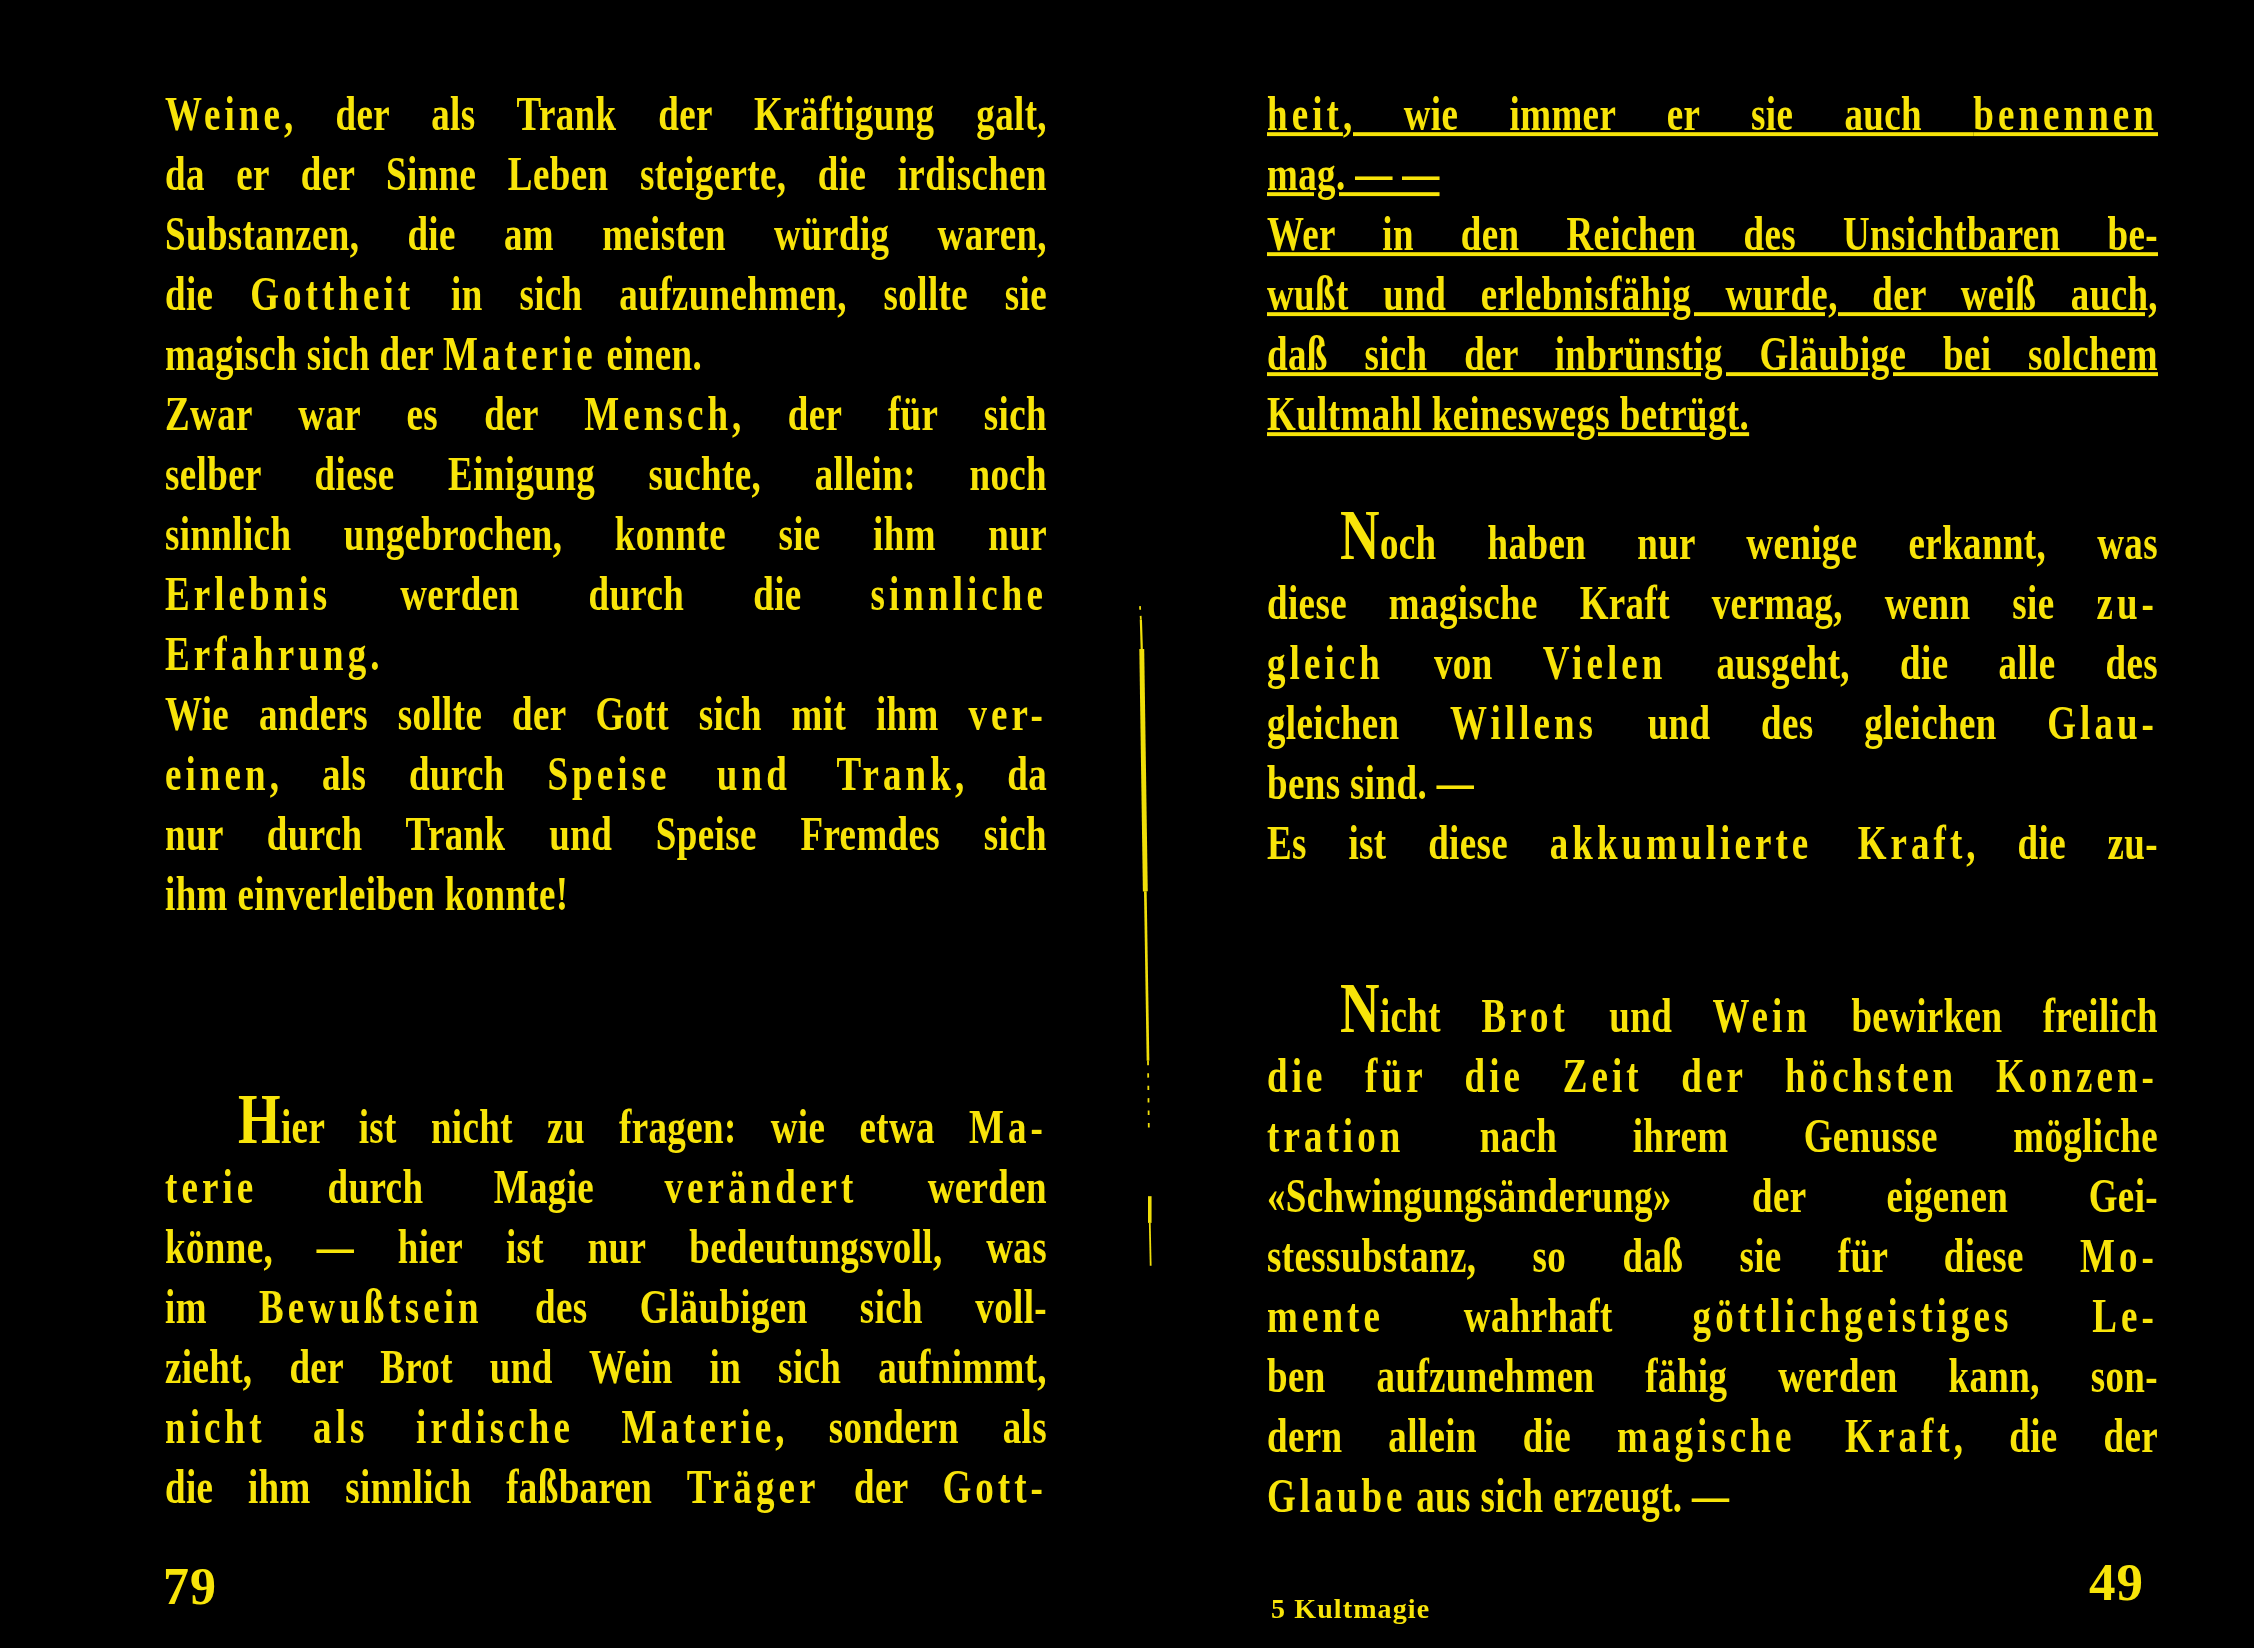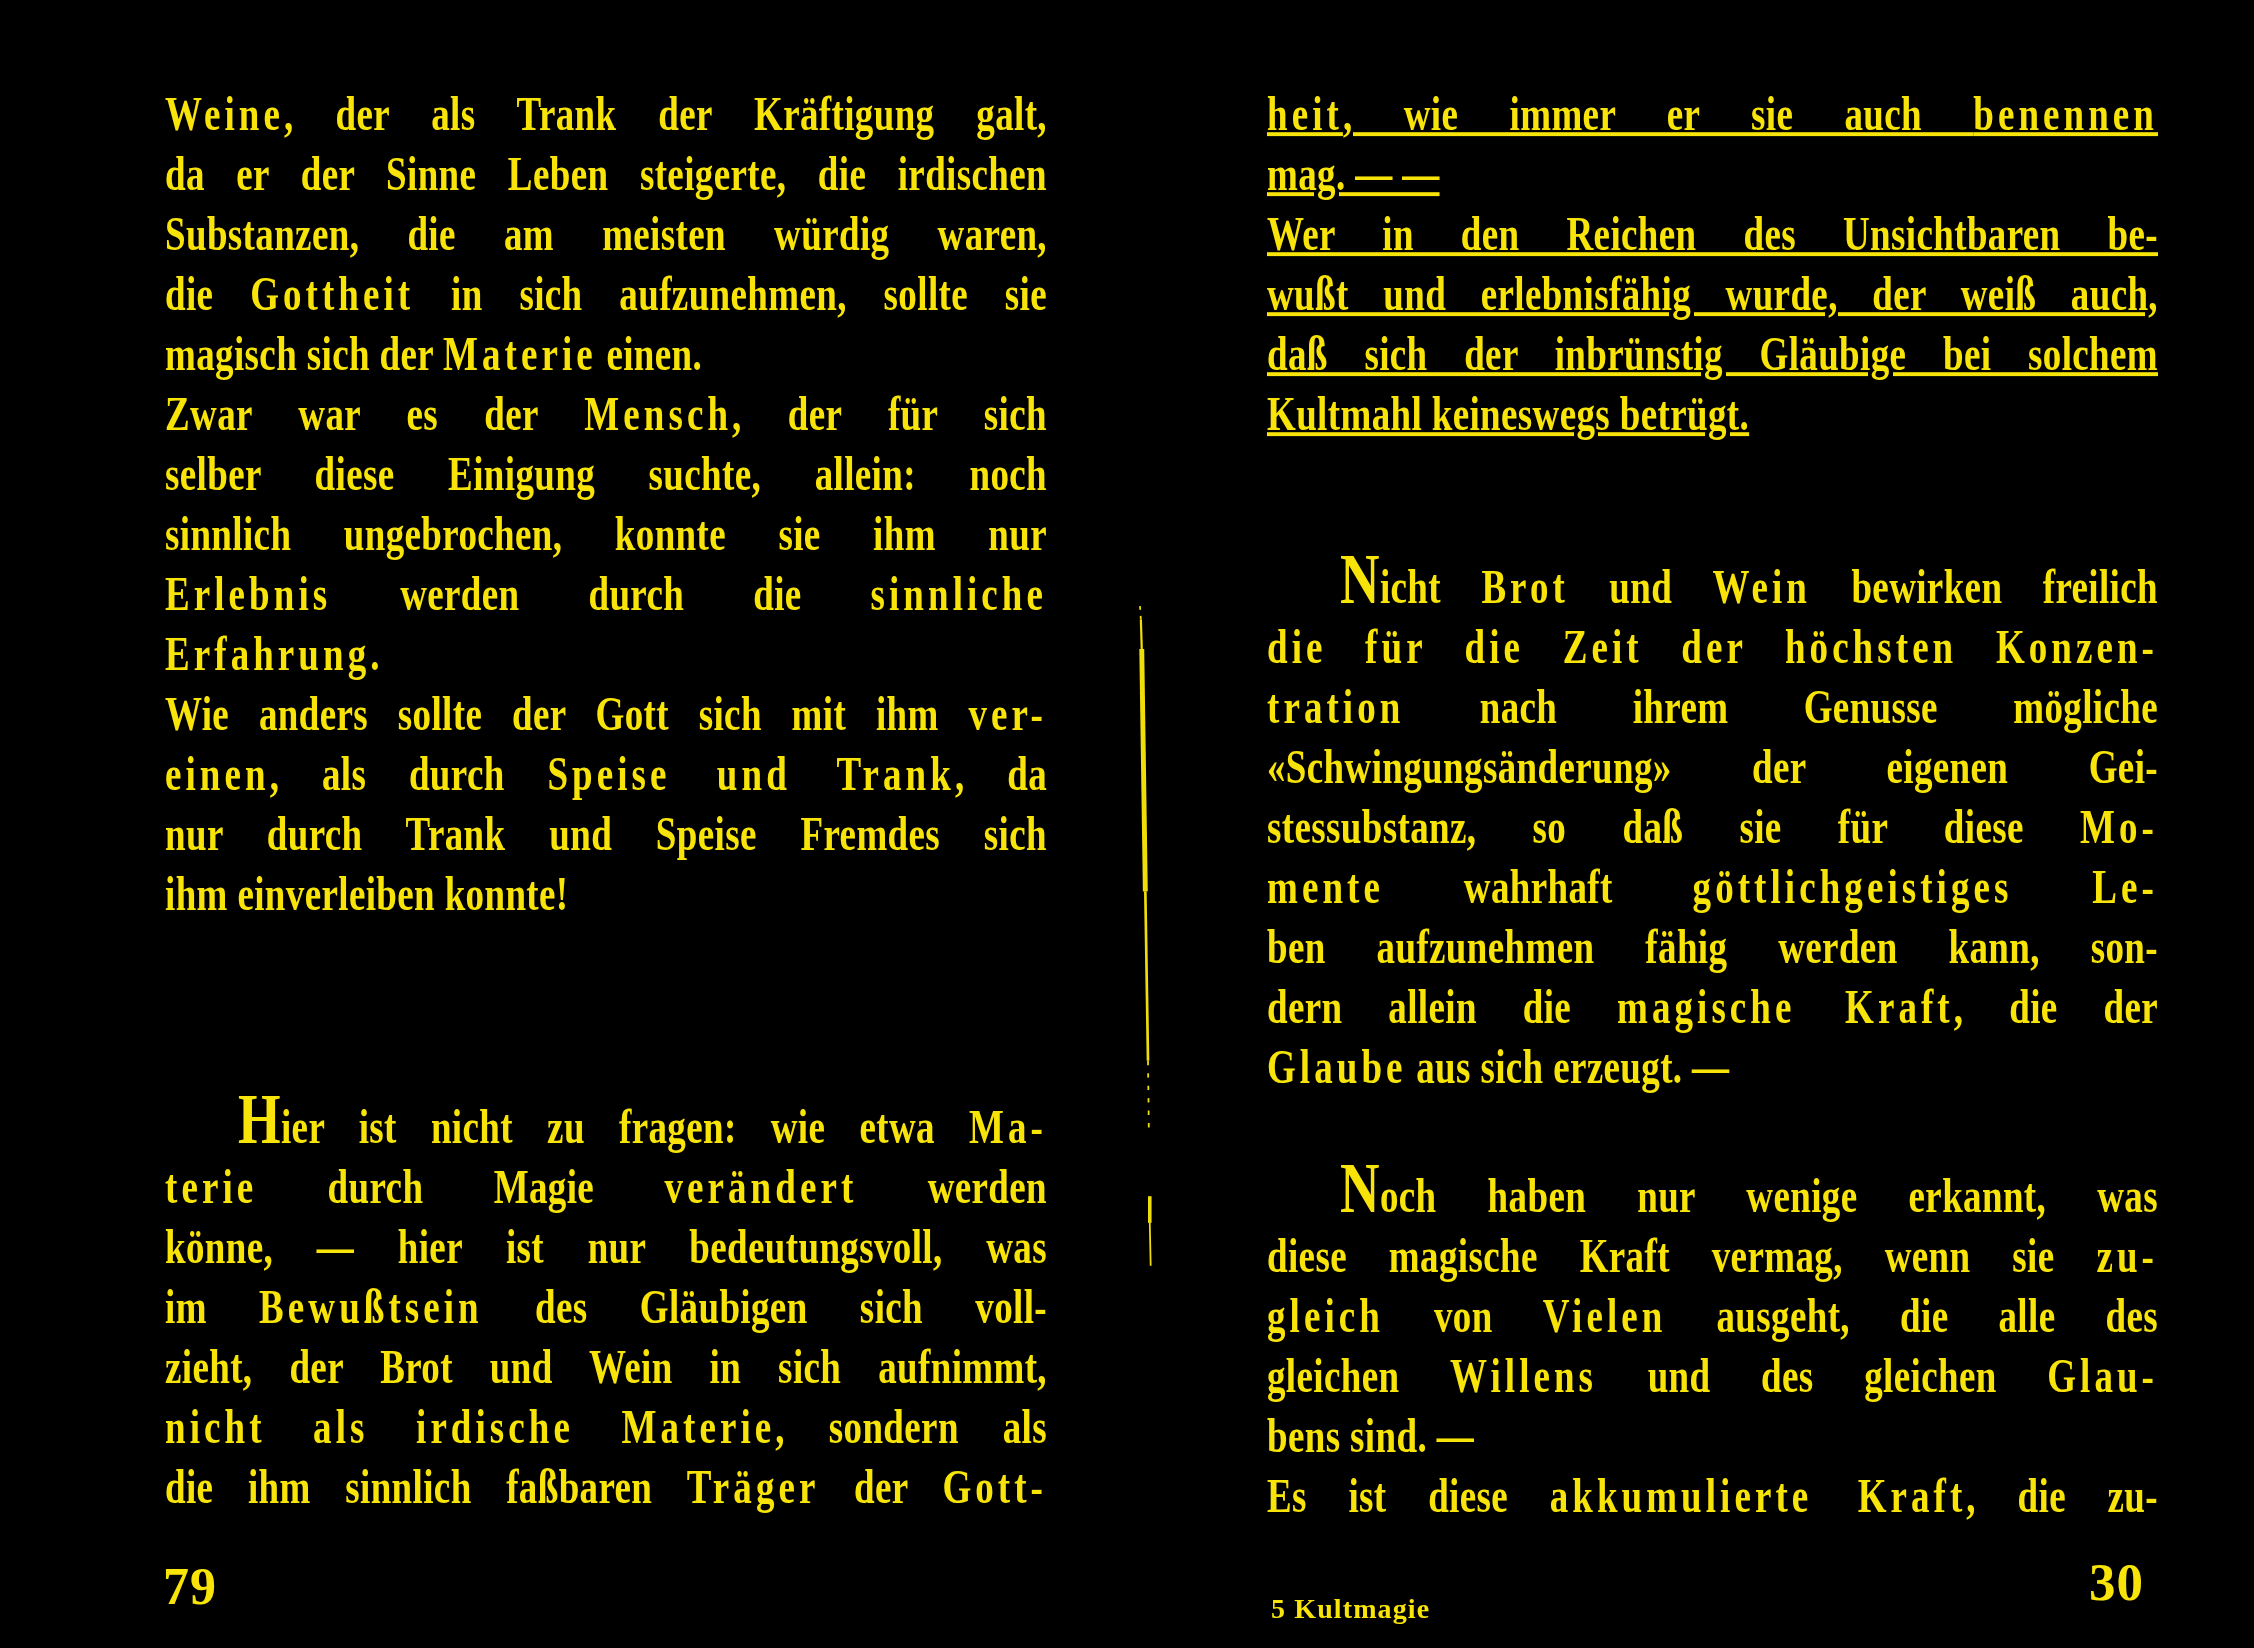--- a/index.html
+++ b/index.html
@@ -84,51 +84,51 @@
     </div>
   <div class="col" id="right-col">
       <div class="block" style="margin-top: 0px; text-decoration: underline;">
         <div class="line"><span class="sp">heit</span><span>, wie immer er sie auch </span><span class="sp">benennen</span></div>
         <div class="line nj"><span>mag. — —</span></div>
         <div class="line"><span>Wer in den Reichen des Unsichtbaren be-</span></div>
         <div class="line"><span>wußt und erlebnisfähig wurde, der weiß auch,</span></div>
         <div class="line"><span>daß sich der inbrünstig Gläubige bei solchem</span></div>
         <div class="line nj"><span>Kultmahl keineswegs betrügt.</span></div>
       </div>
+      <div class="block" style="margin-top: 69px;">
+        <div class="line ind"><span class="initial">N</span><span>och haben nur wenige erkannt, was</span></div>
+        <div class="line"><span>diese magische Kraft vermag, wenn sie </span><span class="sp">zu-</span></div>
+        <div class="line"><span class="sp">gleich</span><span> von </span><span class="sp">Vielen</span><span> ausgeht, die alle des</span></div>
+        <div class="line"><span>gleichen </span><span class="sp">Willens</span><span> und des gleichen </span><span class="sp">Glau-</span></div>
+        <div class="line nj"><span>bens sind. —</span></div>
+        <div class="line"><span>Es ist diese </span><span class="sp">akkumulierte Kraft</span><span>, die zu-</span></div>
+      </div>
       <div class="block" style="margin-top: 113px;">
         <div class="line ind"><span class="initial">N</span><span>icht </span><span class="sp">Brot</span><span> und </span><span class="sp">Wein</span><span> bewirken freilich</span></div>
         <div class="line"><span class="sp">die für die Zeit der höchsten Konzen-</span></div>
         <div class="line"><span class="sp">tration</span><span> nach ihrem Genusse mögliche</span></div>
         <div class="line"><span>«Schwingungsänderung» der eigenen Gei-</span></div>
         <div class="line"><span>stessubstanz, so daß sie für diese </span><span class="sp">Mo-</span></div>
         <div class="line"><span class="sp">mente</span><span> wahrhaft </span><span class="sp">göttlichgeistiges</span><span> </span><span class="sp">Le-</span></div>
         <div class="line"><span>ben aufzunehmen fähig werden kann, son-</span></div>
         <div class="line"><span>dern allein die </span><span class="sp">magische Kraft</span><span>, die der</span></div>
         <div class="line nj"><span class="sp">Glaube</span><span> aus sich erzeugt. —</span></div>
-      </div>
-      <div class="block" style="margin-top: 69px;">
-        <div class="line ind"><span class="initial">N</span><span>och haben nur wenige erkannt, was</span></div>
-        <div class="line"><span>diese magische Kraft vermag, wenn sie </span><span class="sp">zu-</span></div>
-        <div class="line"><span class="sp">gleich</span><span> von </span><span class="sp">Vielen</span><span> ausgeht, die alle des</span></div>
-        <div class="line"><span>gleichen </span><span class="sp">Willens</span><span> und des gleichen </span><span class="sp">Glau-</span></div>
-        <div class="line nj"><span>bens sind. —</span></div>
-        <div class="line"><span>Es ist diese </span><span class="sp">akkumulierte Kraft</span><span>, die zu-</span></div>
       </div>
     </div>
 
   <svg id="gutter" width="2255" height="1649" viewBox="0 0 2530 1850" aria-hidden="true">
     <line x1="1279" y1="680" x2="1280" y2="695" stroke="#f0de08" stroke-width="2" stroke-dasharray="4 7"></line>
     <line x1="1280" y1="695" x2="1281" y2="728" stroke="#f0de08" stroke-width="2.5"></line>
     <line x1="1281" y1="728" x2="1285" y2="1000" stroke="#f0de08" stroke-width="5.5"></line>
     <line x1="1285" y1="1000" x2="1288" y2="1190" stroke="#f0de08" stroke-width="3"></line>
     <line x1="1288" y1="1190" x2="1289" y2="1273" stroke="#f0de08" stroke-width="2" stroke-dasharray="5 9"></line>
     <line x1="1290" y1="1342" x2="1290" y2="1372" stroke="#f0de08" stroke-width="4"></line>
     <line x1="1290" y1="1372" x2="1291" y2="1420" stroke="#f0de08" stroke-width="2"></line>
   </svg>
 
   <div class="pagenum" id="pn-left">79</div>
 
   <div id="footer-run">5 Kultmagie</div>
 
-  <div class="pagenum" id="pn-right">30</div>
+  <div class="pagenum" id="pn-right">49</div>
 
 </div>
 
 
 </body></html>

